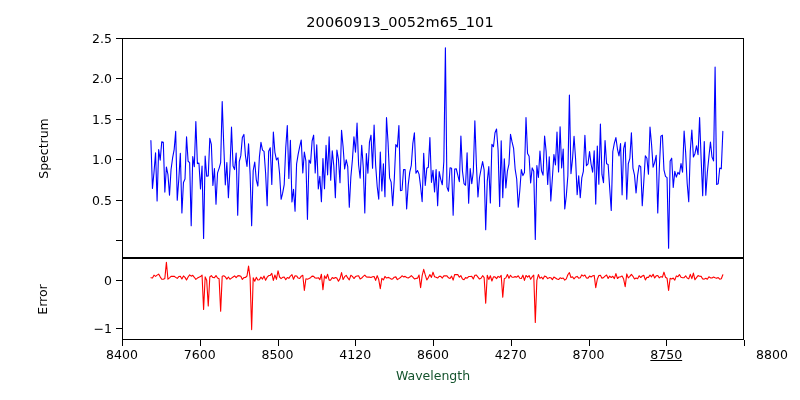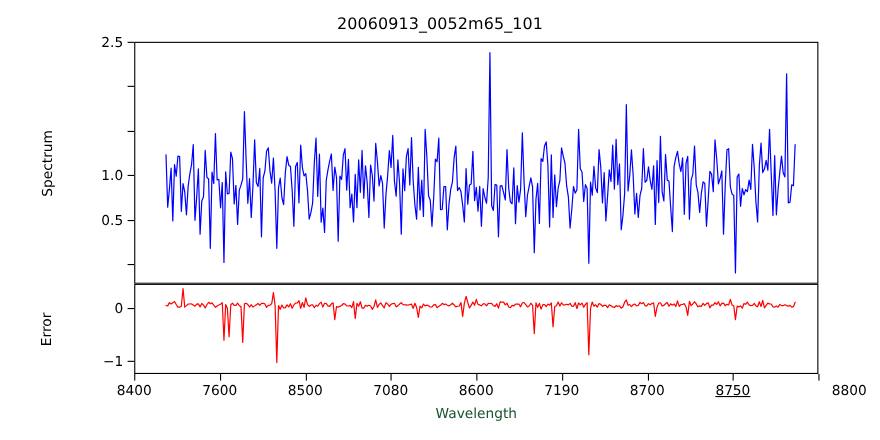--- a/index.html
+++ b/index.html
@@ -138,21 +138,23 @@
 
   <div id="spectrum-ylabel" class="ylabel">Spectrum</div>
   <div id="error-ylabel" class="ylabel">Error</div>
 
   <div id="spectrum-yticks">
       <div class="ytick-mark" style="top: 202.206px;"></div>
       <div class="ytick" style="top: 161.765px; width: 110px;">0.5</div>
       <div class="ytick-mark" style="top: 161.765px;"></div>
       <div class="ytick" style="top: 121.324px; width: 110px;">1.0</div>
       <div class="ytick-mark" style="top: 121.324px;"></div>
+      <div class="ytick" style="top: 80.8824px; width: 110px;">1.5</div>
       <div class="ytick-mark" style="top: 80.8824px;"></div>
+      <div class="ytick" style="top: 40.4412px; width: 110px;">2.0</div>
       <div class="ytick-mark" style="top: 40.4412px;"></div>
       <div class="ytick" style="top: 0px; width: 110px;">2.5</div>
       <div class="ytick-mark" style="top: 0px;"></div>
     </div>
   <div id="error-yticks">
       <div class="ytick" style="top: 69.9412px; width: 110px;">−1</div>
       <div class="ytick-mark" style="top: 69.9412px;"></div>
       <div class="ytick" style="top: 21.7059px; width: 110px;">0</div>
       <div class="ytick-mark" style="top: 21.7059px;"></div>
     </div>
@@ -170,25 +172,25 @@
   </div>
 
   <div id="xticks">
       <div class="xtick-mark" style="left: 0px;"></div>
       <div class="xtick-label" style="left: 0px;">8400</div>
       <div class="xtick-mark" style="left: 77.75px;"></div>
       <div class="xtick-label" style="left: 77.75px;">7600</div>
       <div class="xtick-mark" style="left: 155.5px;"></div>
       <div class="xtick-label" style="left: 155.5px;">8500</div>
       <div class="xtick-mark" style="left: 233.25px;"></div>
-      <div class="xtick-label" style="left: 233.25px;">7080</div>
+      <div class="xtick-label" style="left: 233.25px;">4120</div>
       <div class="xtick-mark" style="left: 311px;"></div>
       <div class="xtick-label" style="left: 311px;">8600</div>
       <div class="xtick-mark" style="left: 388.75px;"></div>
-      <div class="xtick-label" style="left: 388.75px;">7190</div>
+      <div class="xtick-label" style="left: 388.75px;">4270</div>
       <div class="xtick-mark" style="left: 466.5px;"></div>
       <div class="xtick-label" style="left: 466.5px;">8700</div>
       <div class="xtick-mark" style="left: 544.25px;"></div>
       <div class="xtick-label" style="left: 544.25px; text-decoration: underline;">8750</div>
       <div class="xtick-mark" style="left: 622px;"></div>
       <div class="xtick-label" style="left: 622px; margin-left: 28px;">8800</div>
     </div>
   <div id="xlabel">Wavelength</div>
 
 </div>

